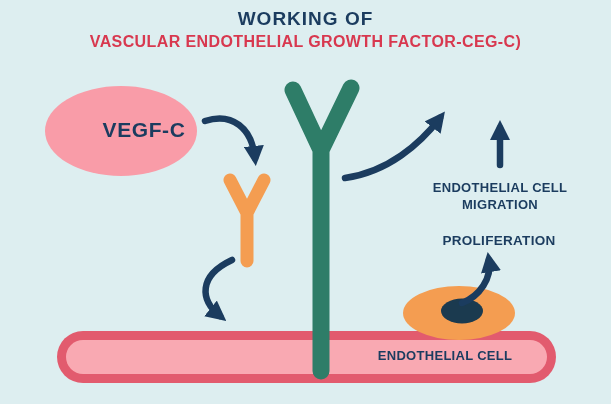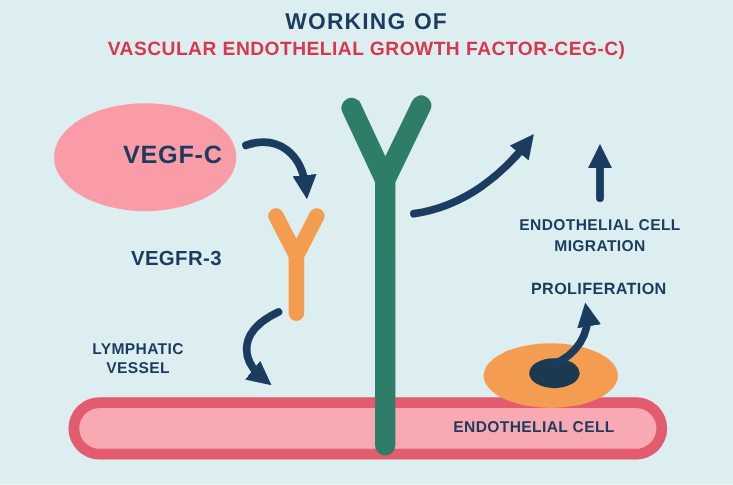--- a/index.html
+++ b/index.html
@@ -67,31 +67,26 @@
     <path d="M345,178 C388,172 420,144 440,118" class="arrow" marker-end="url(#ah)"></path>
     <path d="M500,165 L500,128" class="arrow" marker-end="url(#ah)"></path>
     <path d="M462,303 C480,296 492,278 489,260" class="arrow" marker-end="url(#ah)"></path>
   </svg>
 
   <div class="label title1">WORKING OF</div>
   <div class="label title2">VASCULAR ENDOTHELIAL GROWTH FACTOR-CEG-C)</div>
 
   <div class="label vegfc-label">VEGF-C</div>
 
-  <div class="label vegfr3-label">VEGFR-3</div>
 
 
   <div class="label migration-label">
     <span>ENDOTHELIAL CELL</span>
     <span>MIGRATION</span>
   </div>
 
   <div class="label proliferation-label">PROLIFERATION</div>
 
-  <div class="label lymphatic-label">
-    <span>LYMPHATIC</span>
-    <span>VESSEL</span>
-  </div>
 
 
   <div class="label endocell-label">ENDOTHELIAL CELL</div>
 
 </div>
 
 </body></html>

